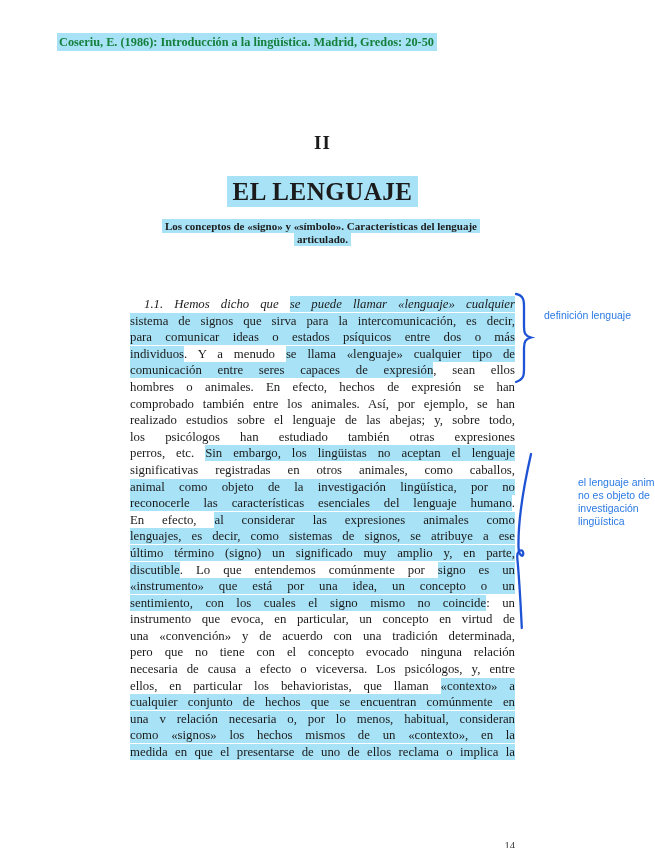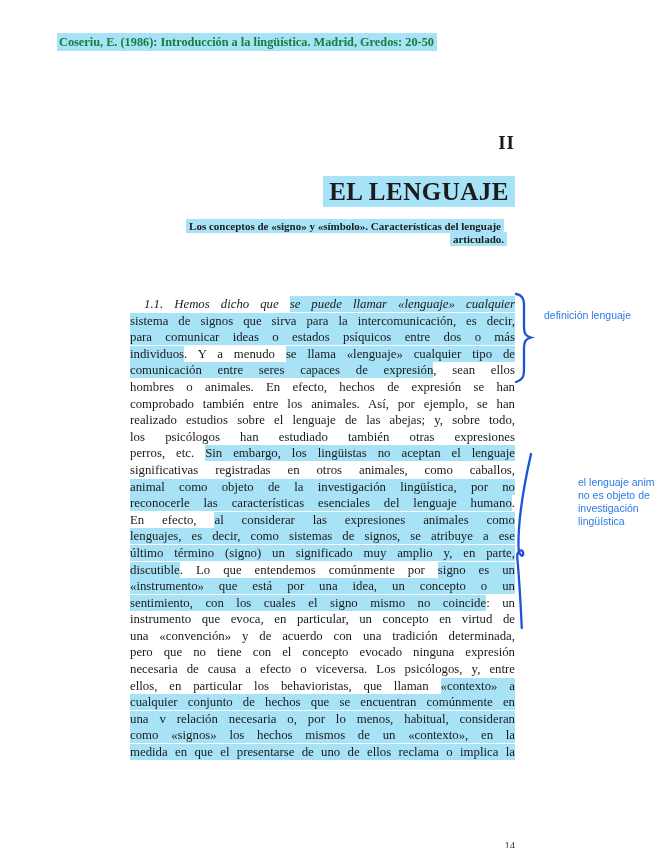--- a/index.html
+++ b/index.html
@@ -14,21 +14,21 @@
   }
   .hl{background:var(--hl);}
   
   .doc-header{
     position:absolute;left:57px;top:35px;
     font-family:Liberation Serif, serif;font-weight:bold;font-size:12.3px;
     color:#15803d;white-space:nowrap;
   }
   .doc-header .hl{padding:2px 3px 2px 2px;}
   
-  .col-center{position:absolute;left:130px;width:385px;text-align:right;}
+  .col-center{position:absolute;left:130px;width:385px;text-align:center;}
   .chapter-number{top:132px;font-size:19px;font-weight:bold;letter-spacing:1px;}
   .doc-title{top:178px;font-size:25px;font-weight:bold;letter-spacing:.5px;}
   .doc-title .hl{padding:2px 6px;}
   .doc-subtitle{
     top:220px;font-size:11px;font-weight:bold;line-height:12.9px;
     padding:0 8px;box-sizing:border-box;
   }
   .doc-subtitle .hl{
     padding:1px 3px;
     -webkit-box-decoration-break:clone;box-decoration-break:clone;
@@ -94,21 +94,21 @@
       <div class="body-line"><span class="hl">animal como objeto de la investigación lingüística, por no</span></div>
       <div class="body-line"><span class="hl">reconocerle las características esenciales del lenguaje humano</span><span>.</span></div>
       <div class="body-line"><span>En efecto, </span><span class="hl">al considerar las expresiones animales como</span></div>
       <div class="body-line"><span class="hl">lenguajes, es decir, como sistemas de signos, se atribuye a ese</span></div>
       <div class="body-line"><span class="hl">último término (signo) un significado muy amplio y, en parte,</span></div>
       <div class="body-line"><span class="hl">discutible</span><span>. Lo que entendemos comúnmente por </span><span class="hl">signo es un</span></div>
       <div class="body-line"><span class="hl">«instrumento» que está por una idea, un concepto o un</span></div>
       <div class="body-line"><span class="hl">sentimiento, con los cuales el signo mismo no coincide</span><span>: un</span></div>
       <div class="body-line"><span>instrumento que evoca, en particular, un concepto en virtud de</span></div>
       <div class="body-line"><span>una «convención» y de acuerdo con una tradición determinada,</span></div>
-      <div class="body-line"><span>pero que no tiene con el concepto evocado ninguna expresión</span></div>
+      <div class="body-line"><span>pero que no tiene con el concepto evocado ninguna relación</span></div>
       <div class="body-line"><span>necesaria de causa a efecto o viceversa. Los psicólogos, y, entre</span></div>
       <div class="body-line"><span>ellos, en particular los behavioristas, que llaman </span><span class="hl">«contexto» a</span></div>
       <div class="body-line"><span class="hl">cualquier conjunto de hechos que se encuentran comúnmente en</span></div>
       <div class="body-line"><span class="hl">una v relación necesaria o, por lo menos, habitual, consideran</span></div>
       <div class="body-line"><span class="hl">como «signos» los hechos mismos de un «contexto», en la</span></div>
       <div class="body-line"><span class="hl">medida en que el presentarse de uno de ellos reclama o implica la</span></div>
     </div>
 
   <svg class="brace brace-1" width="24" height="94" viewBox="0 0 24 94" aria-hidden="true">
     <path d="M4 3 C13 4.5 12 12 12 19.5 L12 36 C12 42.5 13.5 45 19 46.5 C13.5 48 12 50.5 12 57 L12 73 C12 83 13 88 4 91"></path>

